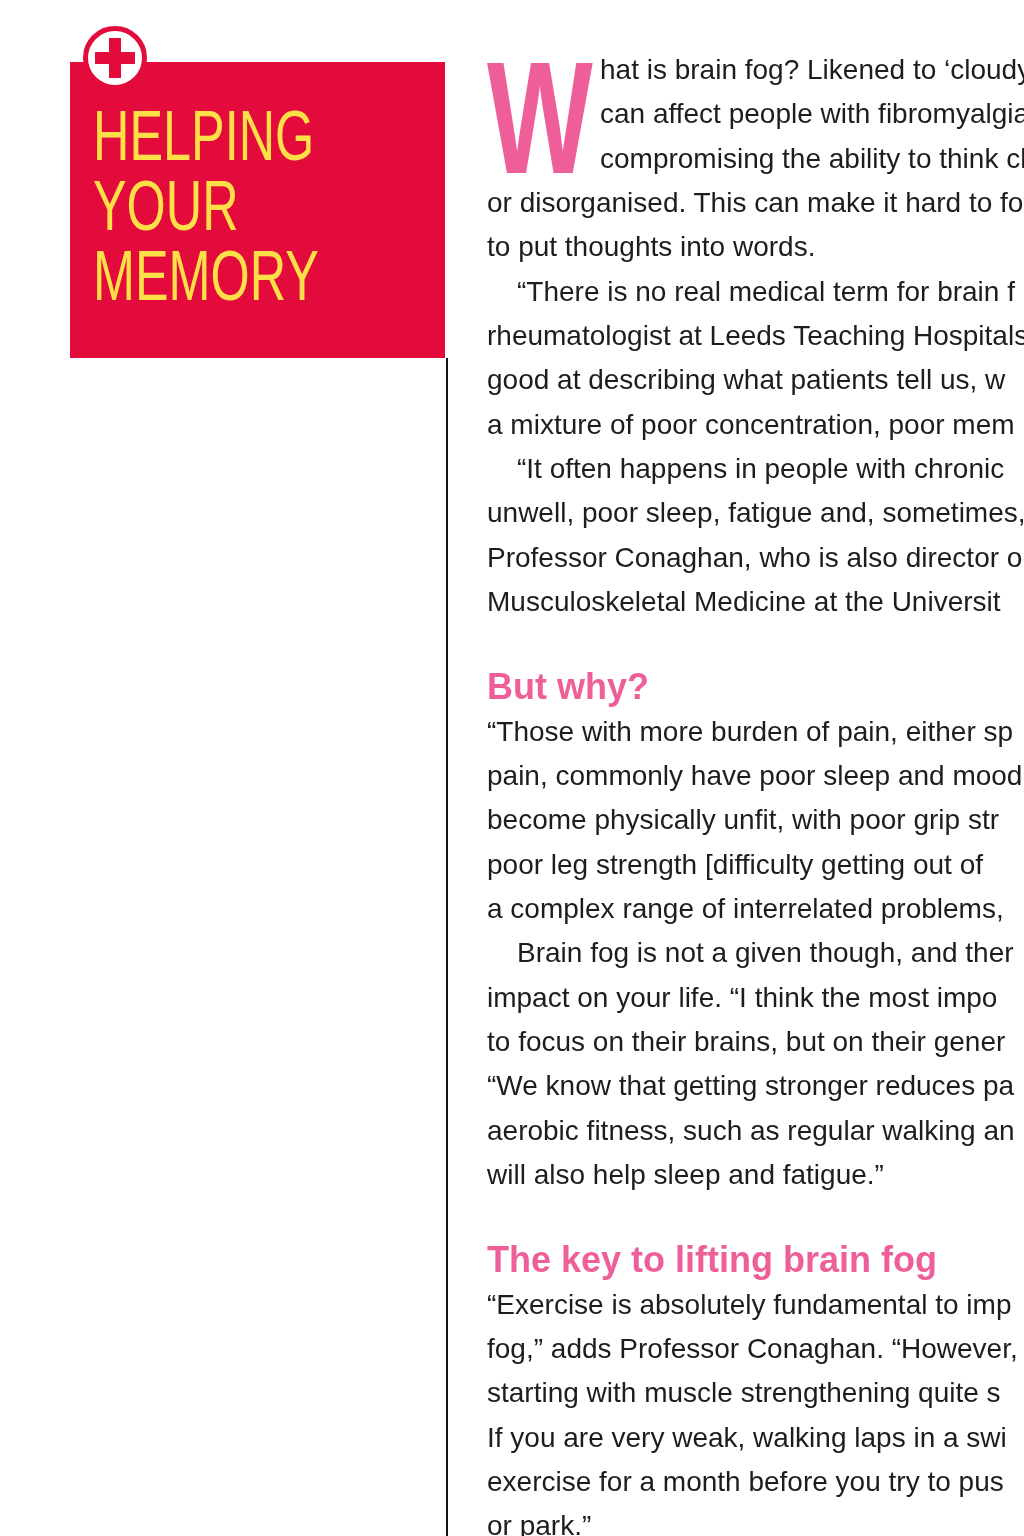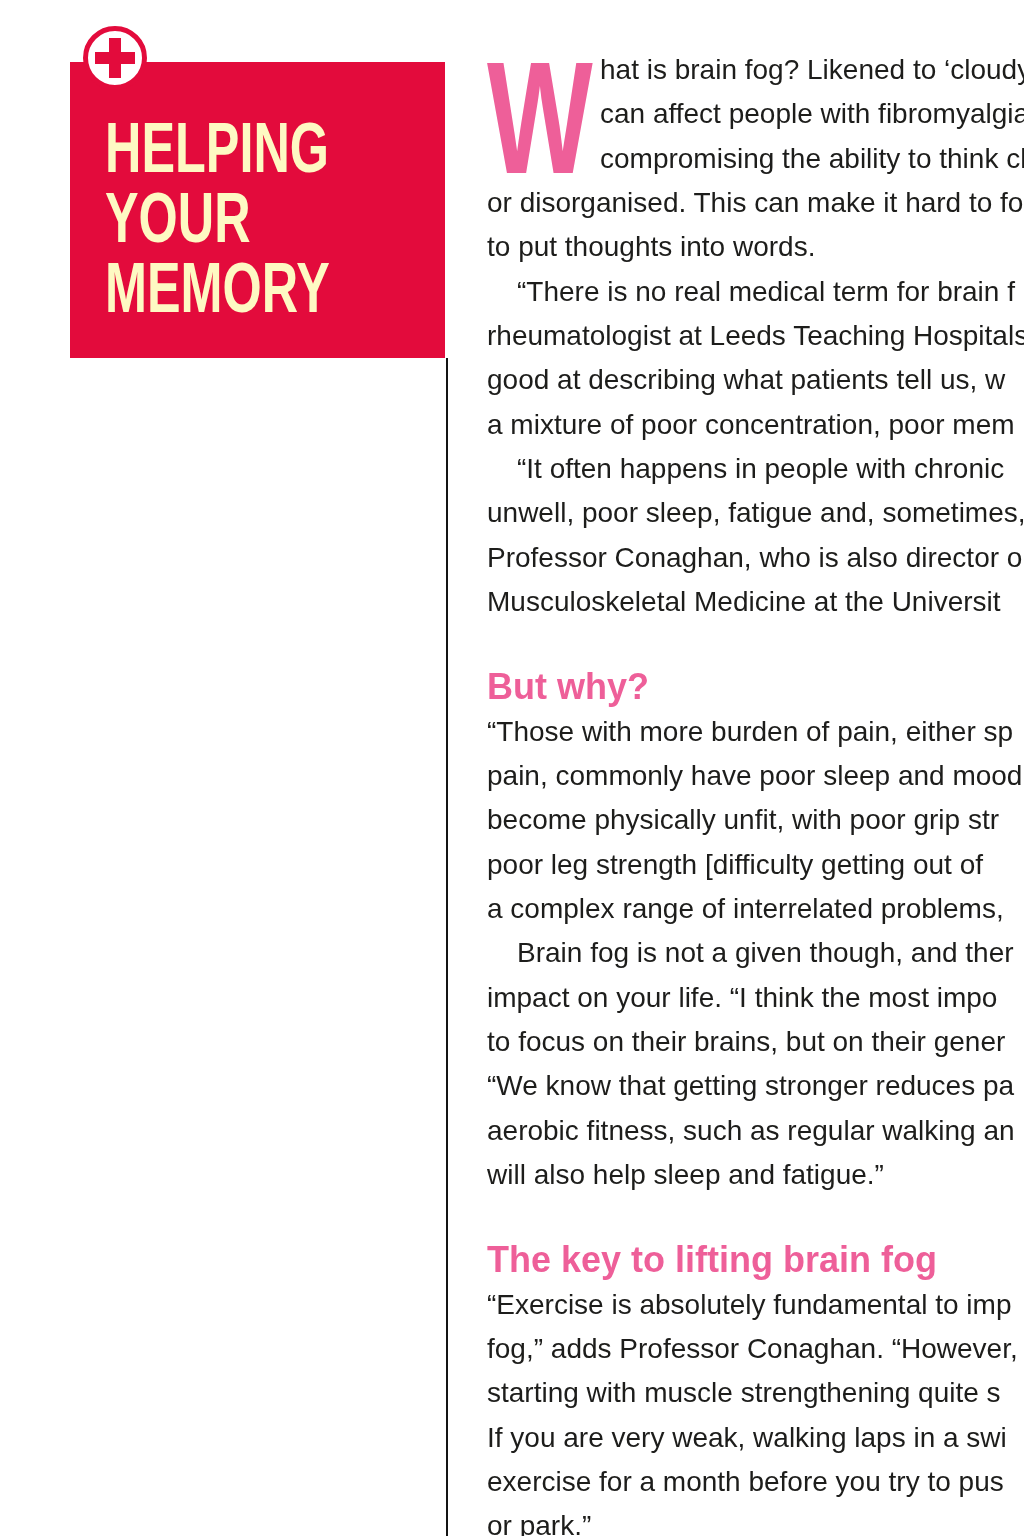--- a/index.html
+++ b/index.html
@@ -30,26 +30,26 @@
     box-sizing: border-box;
     background: #ffffff;
     border: 5px solid var(--red, #e30b3c);
     border-radius: 50%;
   }
   .cross-bar { position: absolute; background: var(--red, #e30b3c); }
   .cross-bar.h { left: 50%; top: 50%; width: 40px; height: 12px; transform: translate(-50%,-50%); }
   .cross-bar.v { left: 50%; top: 50%; width: 12px; height: 40px; transform: translate(-50%,-50%); }
 
   .masthead-title {
-    margin: 12px;
+    margin: 0;
     padding: 39px 0 0 23px;
-    color: #fef9c3;
+    color: #fde047;
     font-size: 70px;
     line-height: 70px;
-    font-weight: bold;
+    font-weight: normal;
   }
   .masthead-title .title-line {
     display: block;
     white-space: nowrap;
     transform: scaleX(0.72);
     transform-origin: left center;
   }
 
   
   .col-divider {

